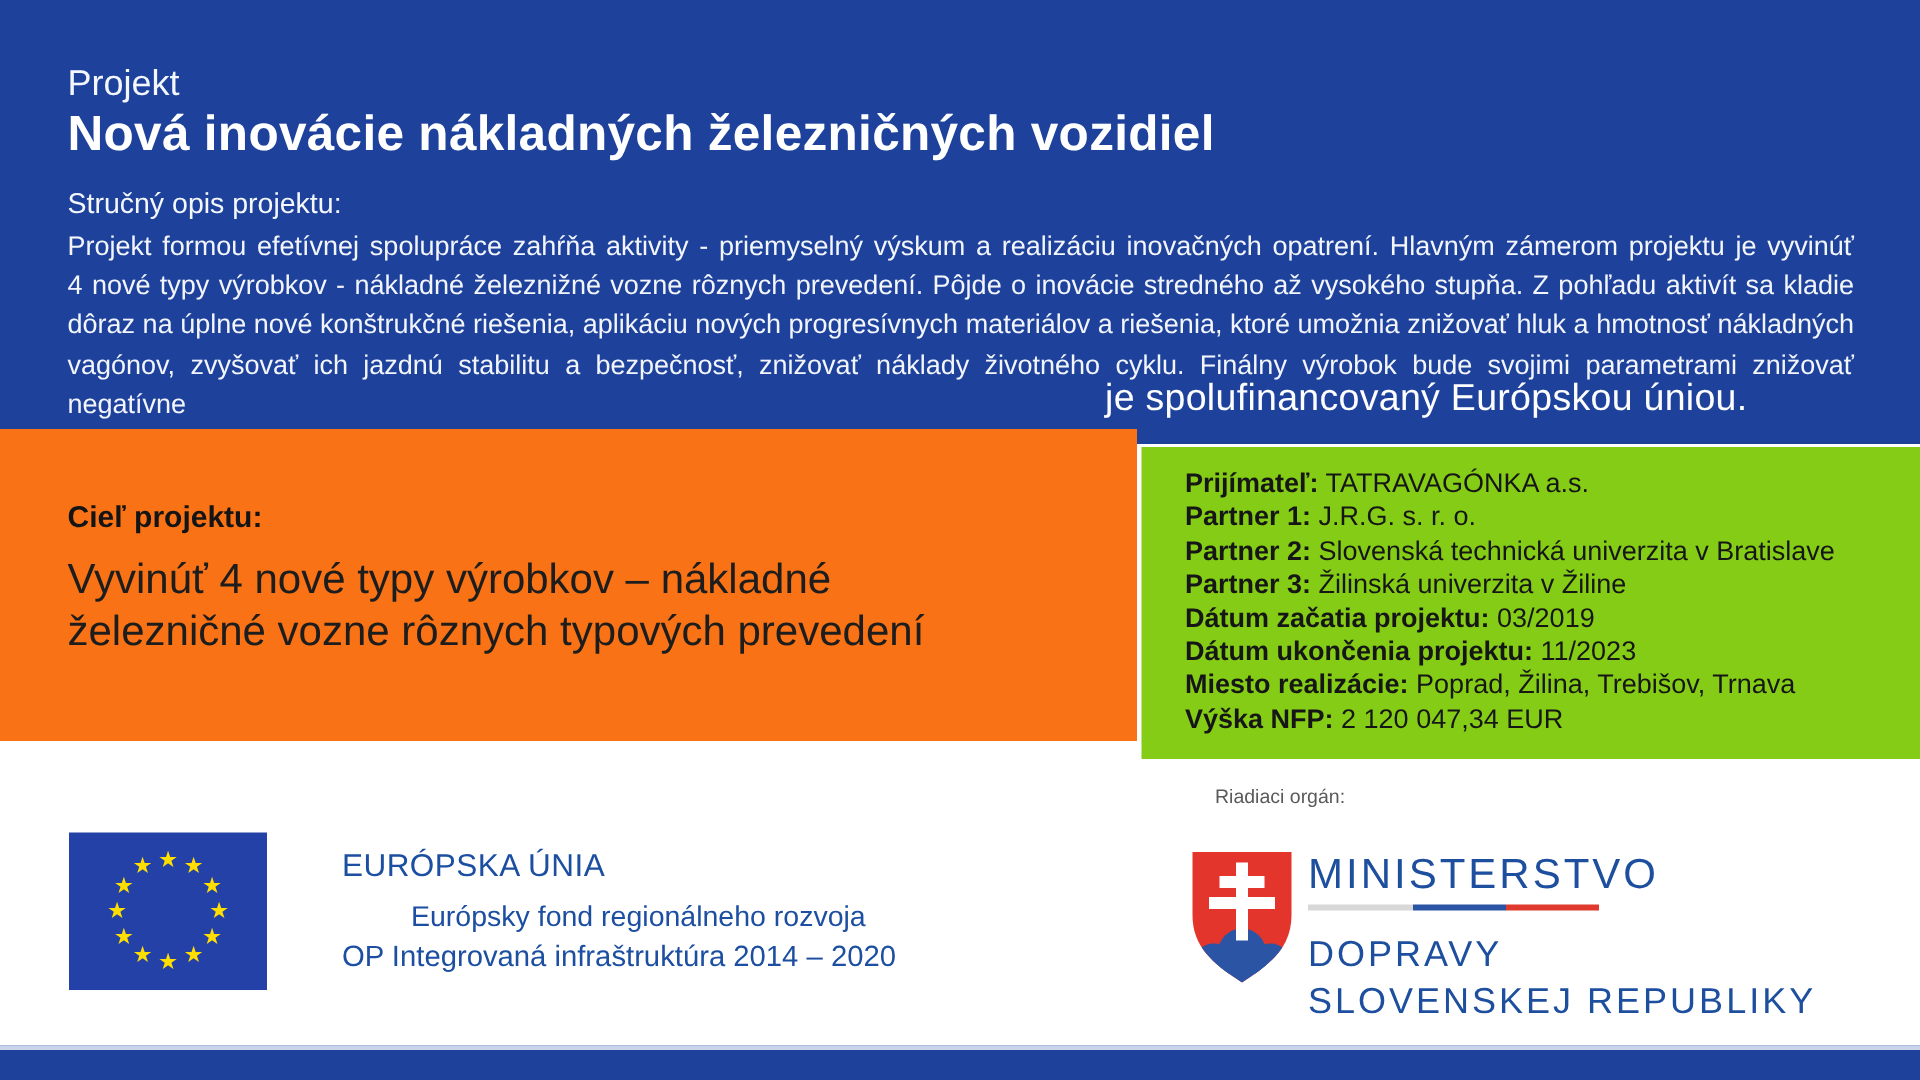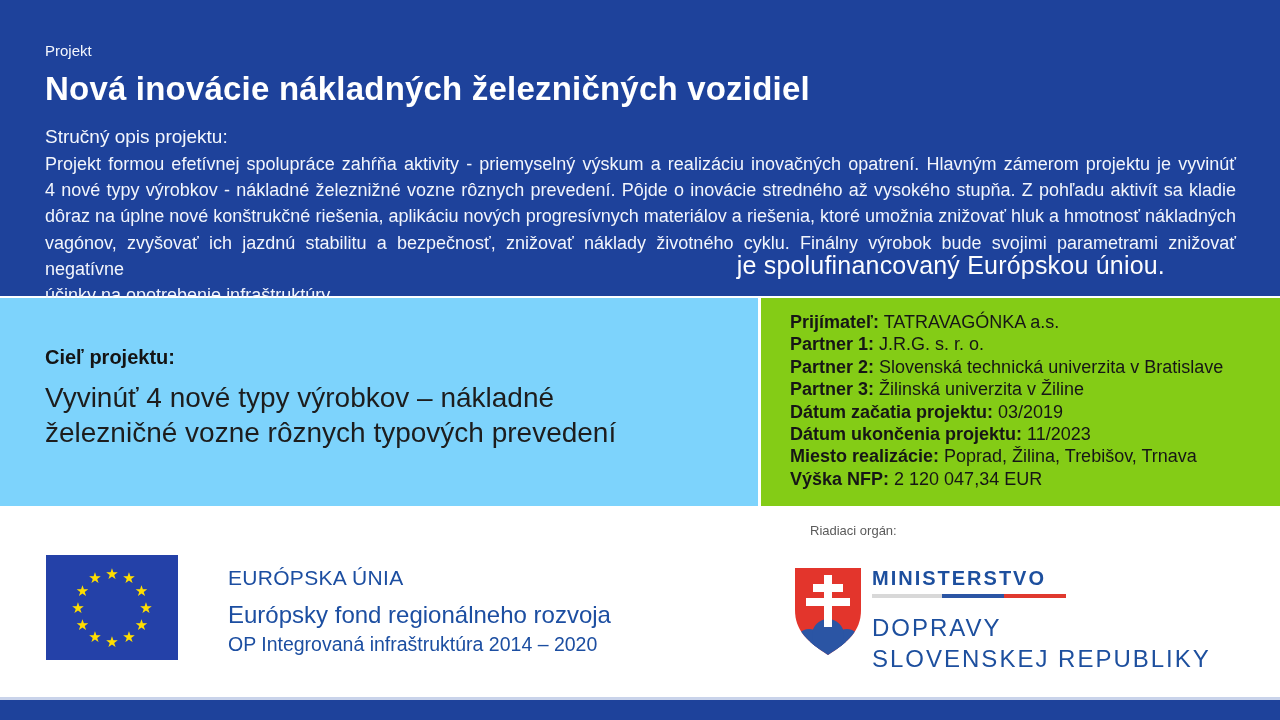--- a/index.html
+++ b/index.html
@@ -11,21 +11,21 @@
   }
   .stage { position: absolute; inset: 0; width: 1280px; height: 720px; }
 
   
   .top-section {
     position: absolute; left: 0; top: 0; width: 1280px; height: 296px;
     background: #1e429b; color: #ffffff;
   }
   .kicker {
     position: absolute; left: 45px; top: 42px;
-    font-size: 15px; color: #f4f7fd;
+    font-size: 24px; color: #f4f7fd;
   }
   .page-title {
     position: absolute; left: 45px; top: 70px;
     font-size: 33px; font-weight: bold; letter-spacing: 0.2px; color: #ffffff;
   }
   .desc-label {
     position: absolute; left: 45px; top: 126px;
     font-size: 19px; color: #f4f7fd;
   }
   .description {
@@ -33,22 +33,22 @@
     font-size: 18px; line-height: 26.2px; color: #f2f5fc;
   }
   .description .line.just { text-align: justify; text-align-last: justify; }
   .cofinanced {
     position: absolute; right: 115px; top: 251px;
     font-size: 25px; color: #fdfdfe; letter-spacing: 0.2px;
   }
 
   
   .goal-box {
-    position: absolute; left: 0; top: 298px; width: 758px; height: 208px;
-    background: #7dd3fc;
+    position: absolute; left: 0; top: 286px; width: 758px; height: 208px;
+    background: #f97316;
   }
   .goal-label {
     position: absolute; left: 45px; top: 48px;
     font-size: 20px; font-weight: bold; color: #141414;
   }
   .goal-text {
     position: absolute; left: 45px; top: 82px;
     font-size: 28px; line-height: 35px; color: #1d1d1d;
   }
   .details-panel {
@@ -77,30 +77,30 @@
   .eu-star:nth-child(6)  { left: 75px;  top: 72.9px; }
   .eu-star:nth-child(7)  { left: 58px;  top: 77.5px; }
   .eu-star:nth-child(8)  { left: 41px;  top: 72.9px; }
   .eu-star:nth-child(9)  { left: 28.6px;top: 60.5px; }
   .eu-star:nth-child(10) { left: 24px;  top: 43.5px; }
   .eu-star:nth-child(11) { left: 28.6px;top: 26.5px; }
   .eu-star:nth-child(12) { left: 41px;  top: 14.1px; }
 
   .eu-text { position: absolute; left: 228px; top: 566px; color: #1c4ea1; }
   .eu-line1 { font-size: 21px; letter-spacing: 0.3px; }
-  .eu-line2 { font-size: 24px; margin-top: 11px; }
+  .eu-line2 { font-size: 19px; margin-top: 11px; margin-left: 46px; }
   .eu-line3 { font-size: 19.5px; margin-top: 4px; }
 
   .managing-label {
     position: absolute; left: 793px; top: 523px;
     font-size: 13px; color: #5a5a5a; margin-left: 17px;
   }
   .coat-of-arms { position: absolute; left: 792px; top: 566px; width: 72px; height: 92px; }
   .ministry-text { position: absolute; left: 872px; top: 567px; color: #1d4f9e; }
-  .ministry-line1 { font-size: 20px; letter-spacing: 2px; font-weight: bold; }
+  .ministry-line1 { font-size: 28px; letter-spacing: 2px; font-weight: normal; }
   .tricolor { display: flex; width: 194px; height: 4px; margin-top: 4px; }
   .tricolor .seg1 { width: 36%; background: #d8d8d8; }
   .tricolor .seg2 { width: 32%; background: #2b55a4; }
   .tricolor .seg3 { width: 32%; background: #e0392e; }
   .ministry-line2 { font-size: 24px; letter-spacing: 2px; margin-top: 16px; }
   .ministry-line3 { font-size: 24px; letter-spacing: 2px; margin-top: 3px; }
 
   .bottom-bar {
     position: absolute; left: 0; top: 697px; width: 1280px; height: 23px;
     background: #1e429b; border-top: 3px solid #c9d3ea;

